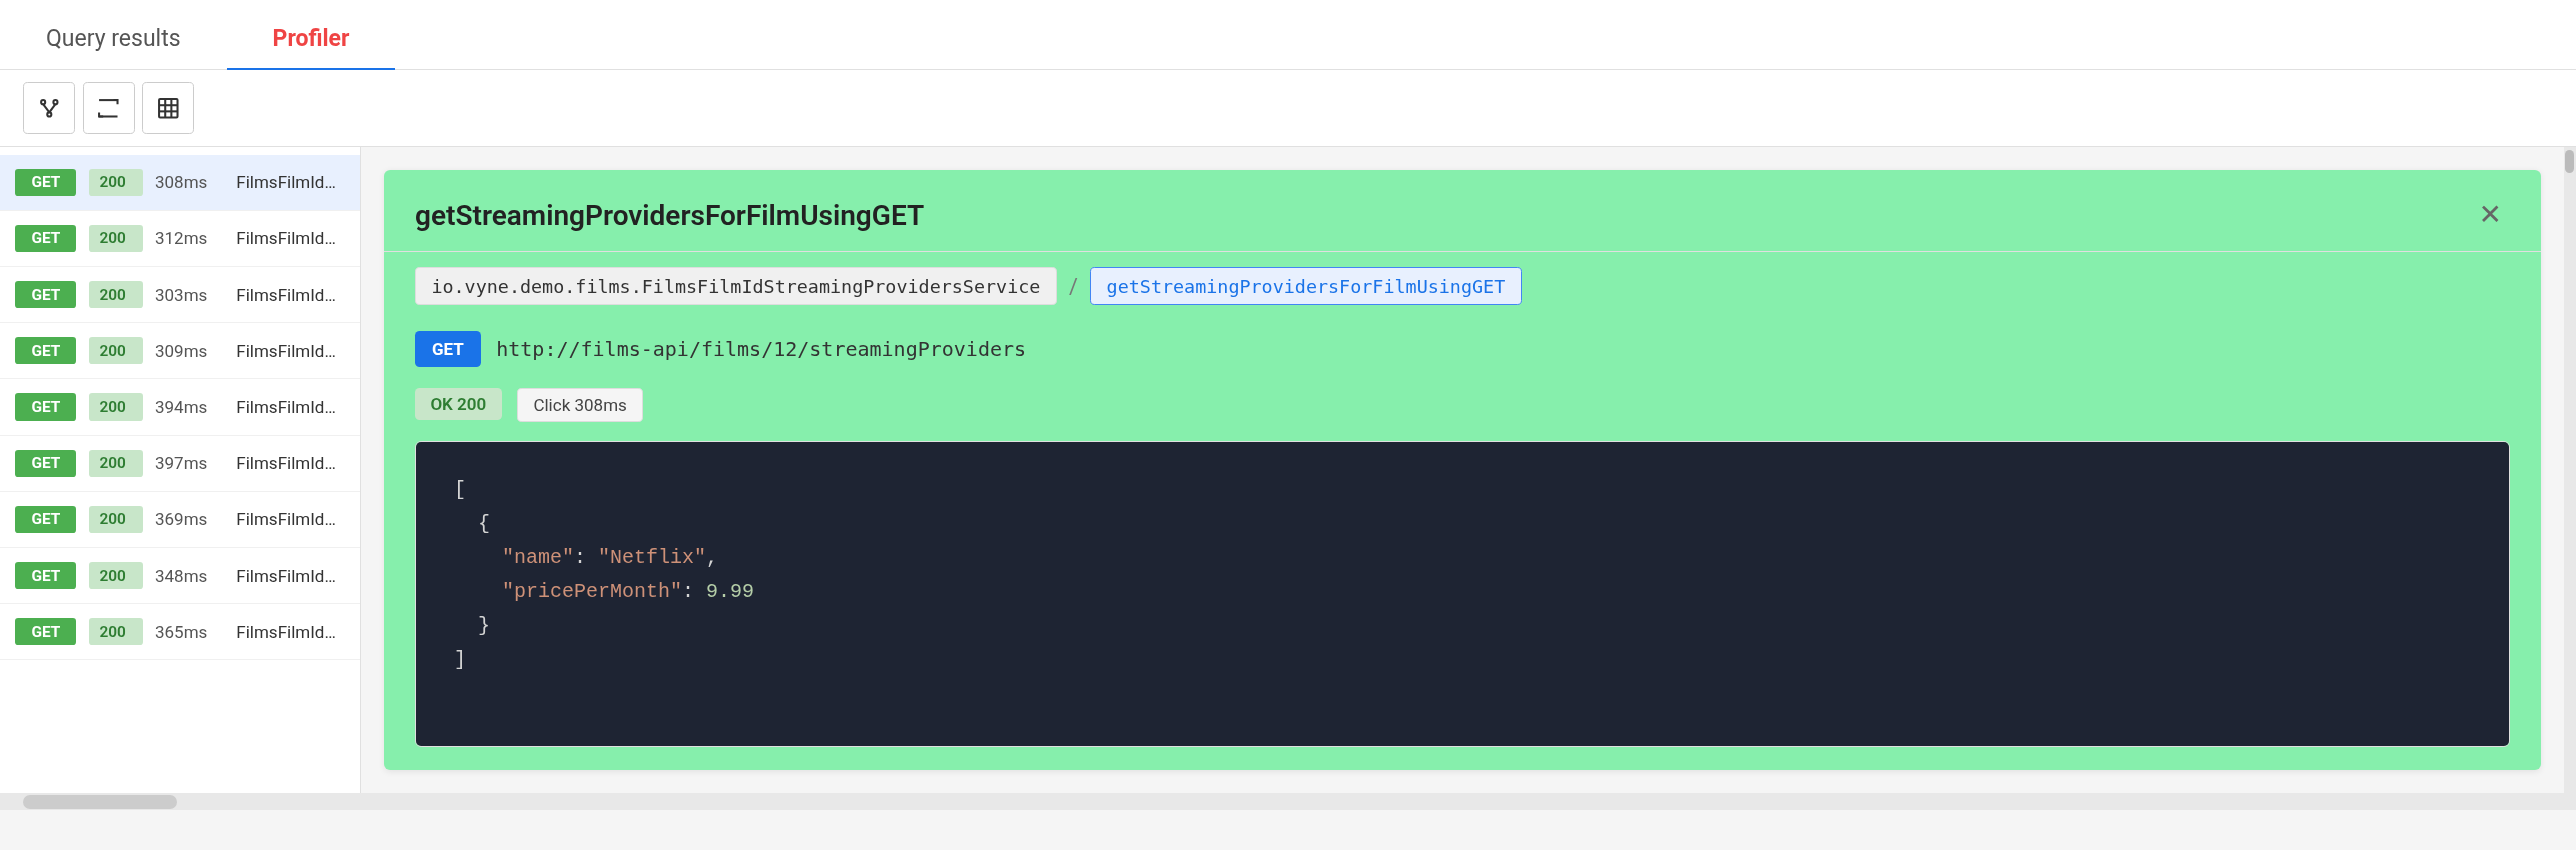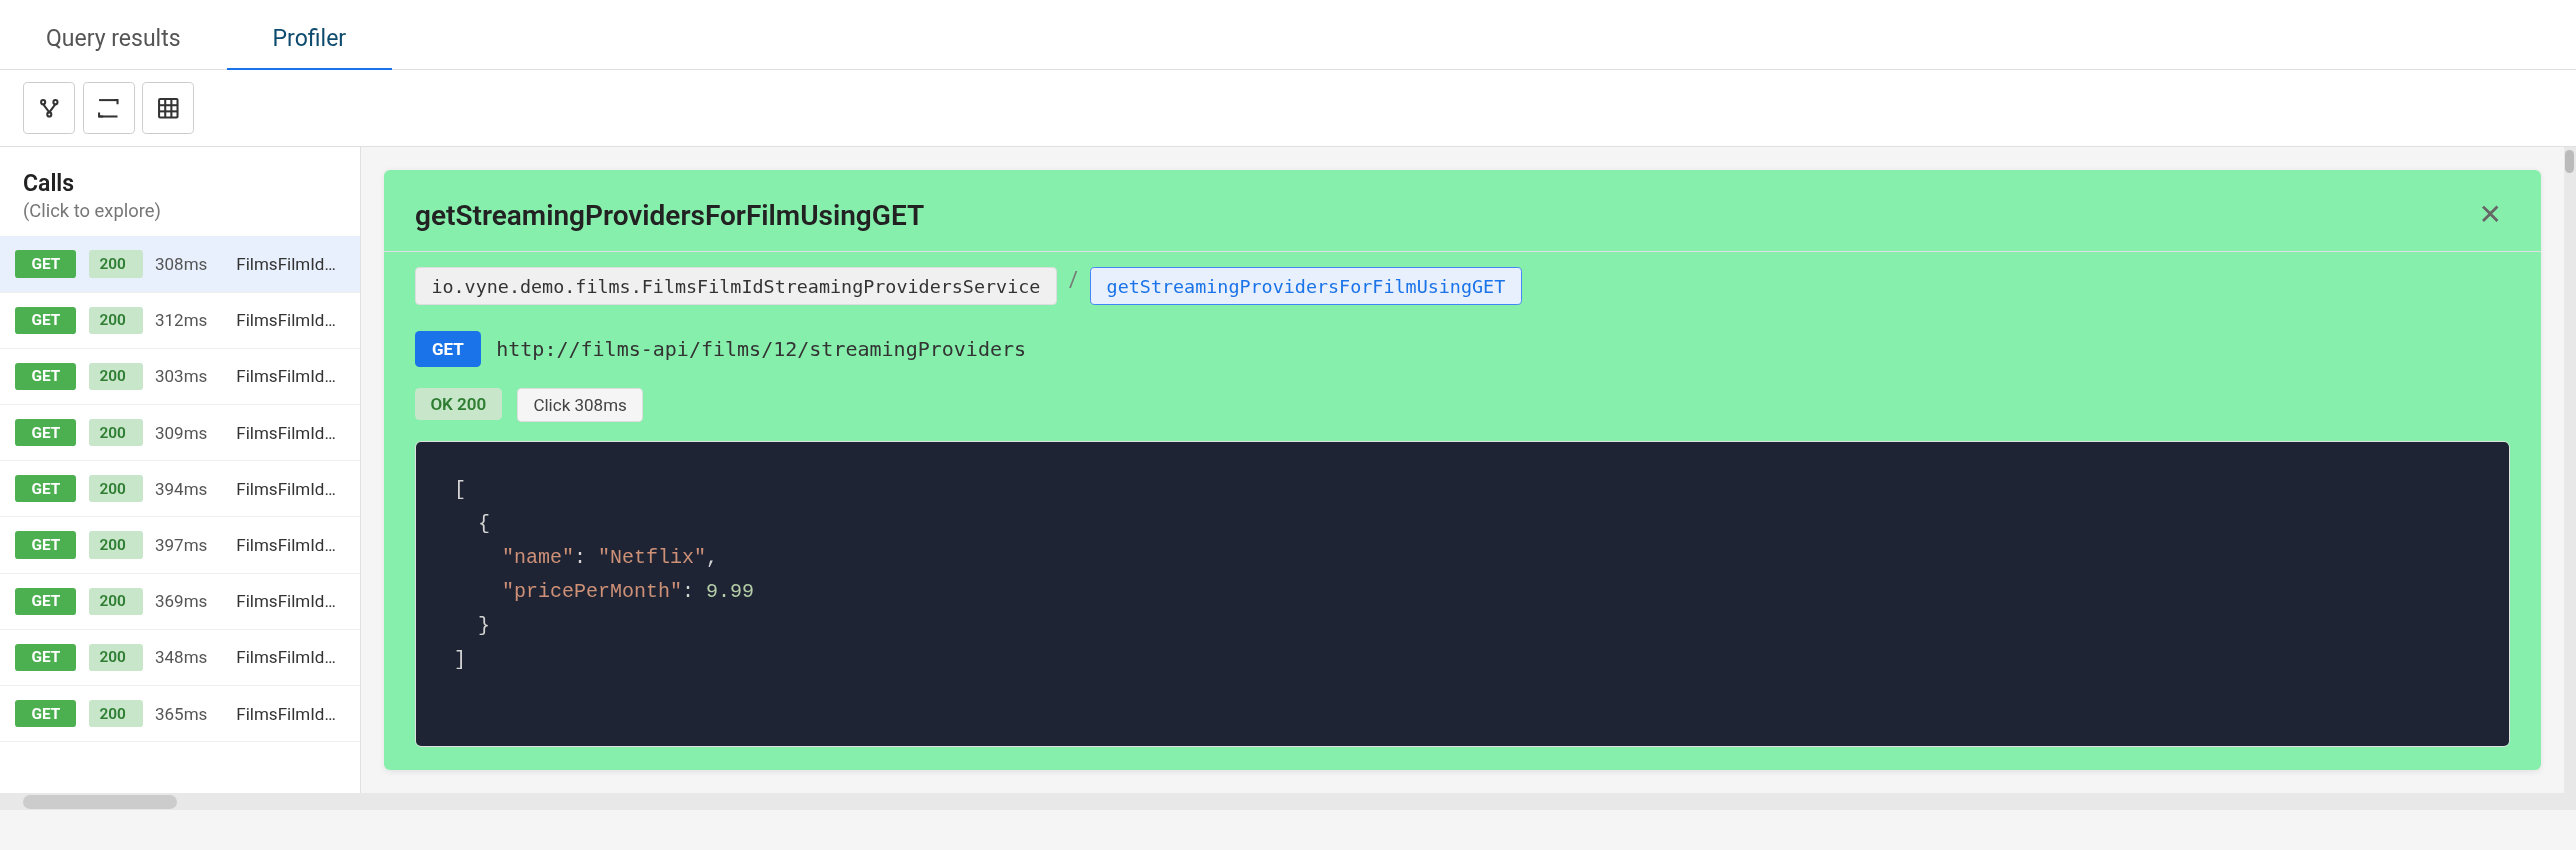--- a/index.html
+++ b/index.html
@@ -22,23 +22,23 @@
     }
     .tab {
       padding: 0 46px 15.4px;
       font-size: 23px;
       color: #555;
       cursor: pointer;
       border-bottom: 3.1px solid transparent;
       margin-bottom: -1.5px;
     }
     .tab.active {
-      color: #0c4a6e;
+      color: #ef4444;
       border-bottom: 3.1px solid #1a73e8;
-      font-weight: 400;
+      font-weight: 700;
     }
 
     
     .toolbar {
       display: flex;
       align-items: center;
       gap: 7.7px;
       padding: 17px 23px;
       background: #ffffff;
       border-bottom: 0.8px solid #e0e0e0;
@@ -173,21 +173,21 @@
       cursor: pointer;
       background: none;
       border: none;
       line-height: 1;
       padding: 3.1px 7.7px;
     }
 
     
     .path-row {
       display: flex;
-      align-items: flex-start;
+      align-items: center;
       gap: 12.3px;
       padding: 15.4px 31px;
     }
     .path-segment {
       background: #f0f0f0;
       border: 0.8px solid #ddd;
       border-radius: 4.6px;
       padding: 7.7px 15.4px;
       font-size: 18.4px;
       color: #333;
@@ -369,24 +369,20 @@
         <line x1="3" y1="15" x2="21" y2="15"></line>
         <line x1="9" y1="3" x2="9" y2="21"></line>
         <line x1="15" y1="3" x2="15" y2="21"></line>
       </svg>
     </button>
   </div>
 
   <div class="content-row">
 
     <div class="calls-panel">
-      <div class="calls-header">
-        <div class="calls-title">Calls</div>
-        <div class="calls-subtitle">(Click to explore)</div>
-      </div>
 
       <div class="calls-list">
 
         <div class="call-item active">
           <span class="method-badge">GET</span>
           <span class="status-badge">200</span>
           <span class="time-badge">308ms</span>
           <span class="call-name">FilmsFilmIdStreamingProviderServ...</span>
         </div>
 

